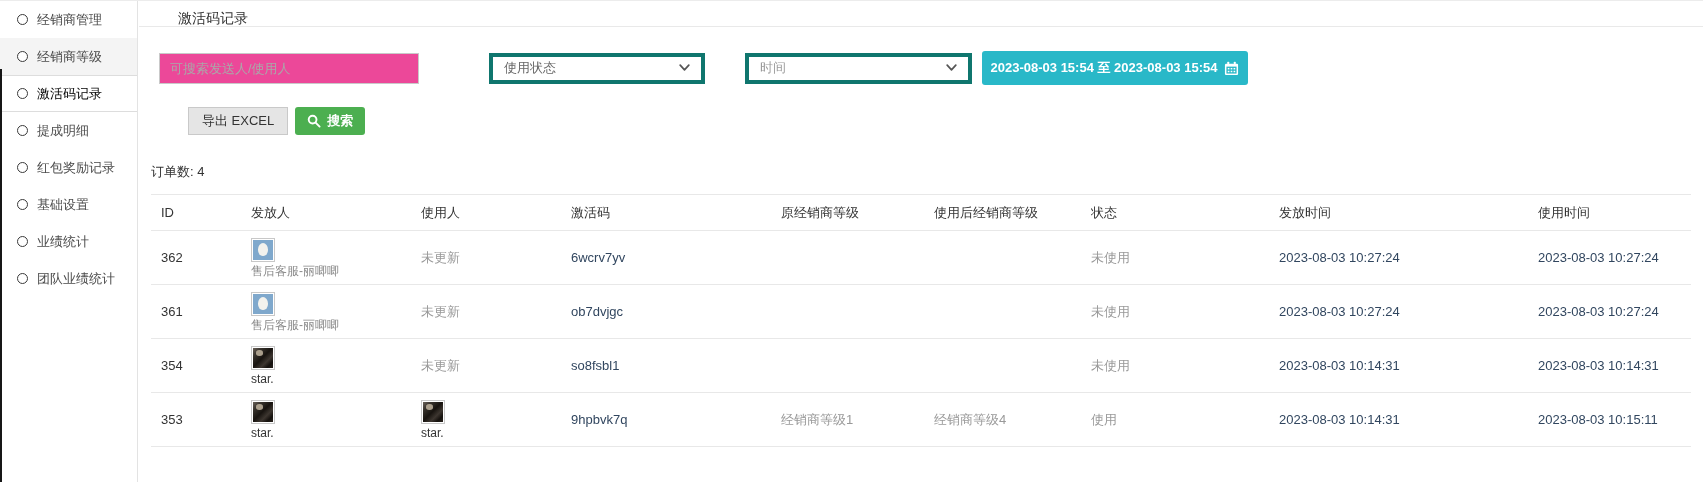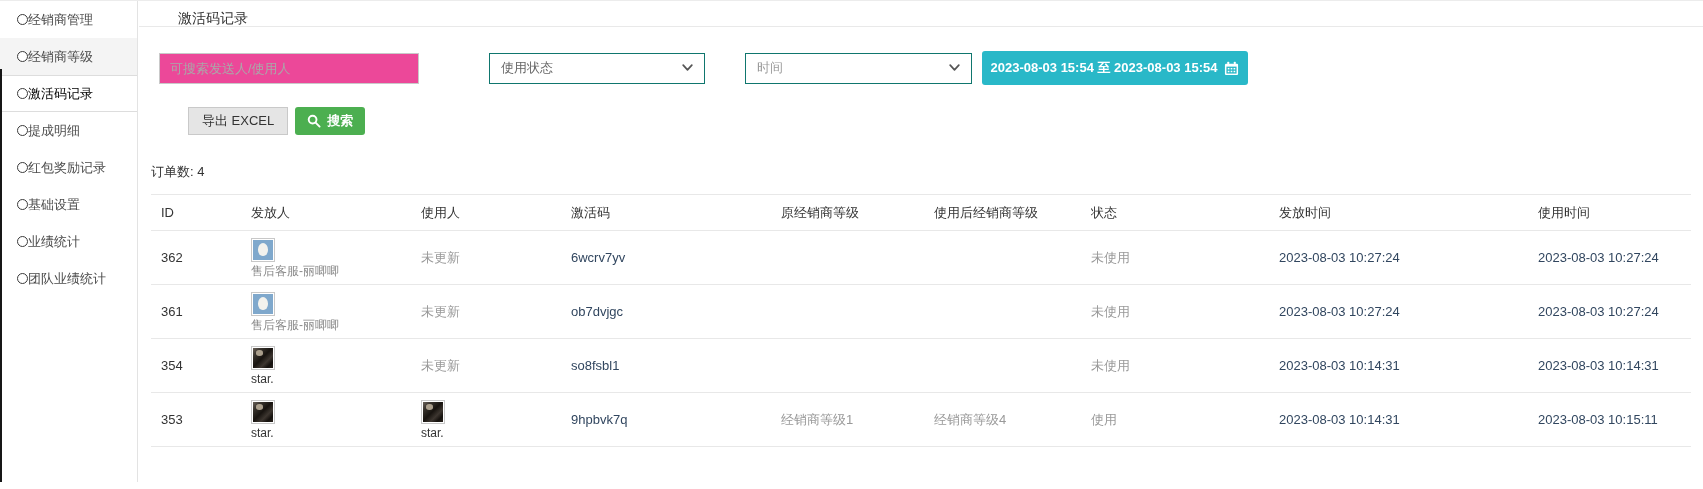--- a/index.html
+++ b/index.html
@@ -4,37 +4,37 @@
 <style>
   * { margin:0; padding:0; box-sizing:border-box; }
   html,body { width:1703px; height:489px; background:#fff; overflow:hidden;
     font-family:"Liberation Sans","DejaVu Sans",sans-serif; }
   .page { position:relative; width:1703px; height:489px; border-top:1px solid #ececec; }
 
   
   .sidebar { position:absolute; left:0; top:0; width:138px; height:481px;
     border-right:1px solid #e3e3e3; background:#fff; }
   .side-accent { position:absolute; left:0; top:68px; width:2px; height:413px; background:#161616; }
-  .side-item { height:37px; display:flex; align-items:center; padding-left:17px; cursor:pointer; }
+  .side-item { height:37px; display:flex; align-items:center; padding-left:17px; gap:9px; cursor:pointer; }
   .side-item.hover { background:#f4f4f4; }
   .side-item.active { border-top:1px solid #ddd; border-bottom:1px solid #ddd; }
   .radio-icon { width:11px; height:11px; border:1.5px solid #3a3a3a; border-radius:50%; flex:0 0 auto; background:#fff; }
   .side-label { font-size:13px; color:#4a4a4a; white-space:nowrap; }
   .side-item.active .side-label { color:#000; }
 
   
   .main { margin-left:139px; position:relative; }
   .title-bar { height:26px; padding:8px 0 0 39px; border-bottom:1px solid #e9e9e9; }
   .page-title { font-size:14px; color:#333; }
 
   .filters { margin-top:24px; display:flex; align-items:center; }
   .search-input { margin-left:20px; width:260px; height:31px; border:1px solid #c9c9c9;
     padding:0 10px; font-size:13px; color:#333; outline:none; background:#ec4899; }
   .search-input::placeholder { color:#a9a9a9; }
-  .fake-select { height:31px; border:1px solid #0f766e; background:#fff; display:flex;
+  .fake-select { height:31px; border:4px solid #0f766e; background:#fff; display:flex;
     align-items:center; justify-content:space-between; padding:0 11px; cursor:pointer;text-align:center; }
   .sel-status { margin-left:70px; width:216px; }
   .sel-time { margin-left:40px; width:227px;gap:24px; }
   .sel-text { font-size:13px; color:#666; }
   .sel-time .sel-text { color:#9a9a9a; }
   .date-btn { margin-left:10px; width:266px; height:34px; border:none; border-radius:3px;
     color:#fff; font-size:13px; font-weight:bold; display:flex; align-items:center;
     justify-content:center; gap:7px; cursor:pointer; font-family:inherit; }
 
   .btn-row { margin-top:22px; display:flex; align-items:center; }

